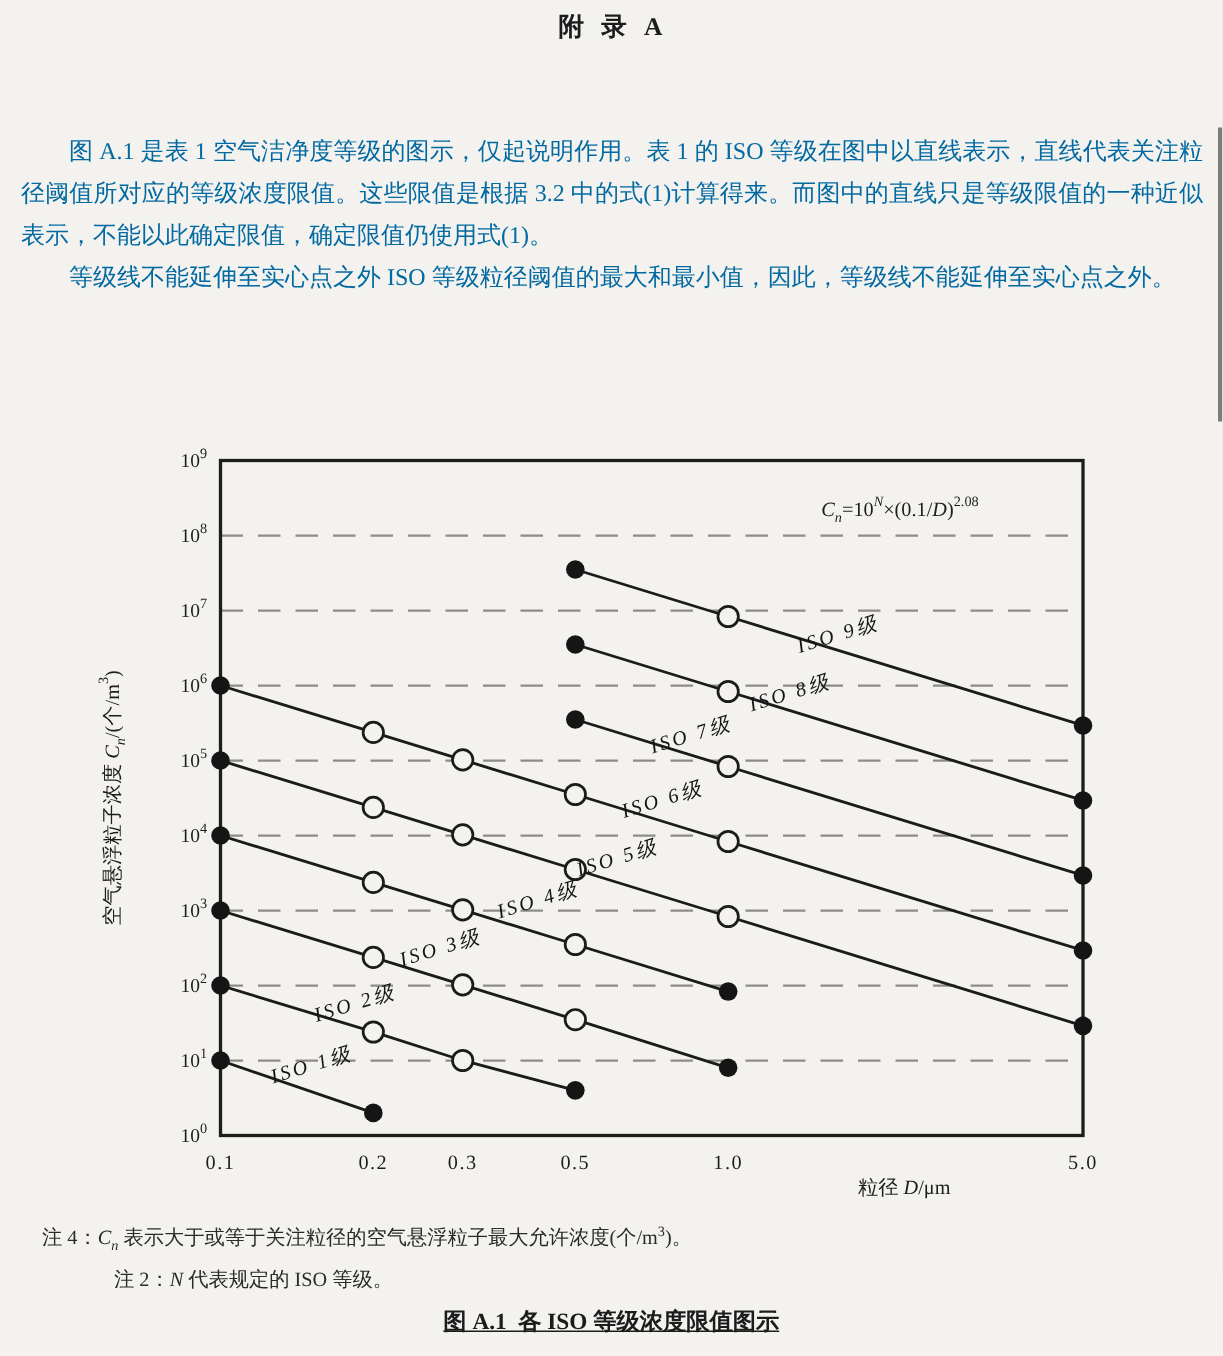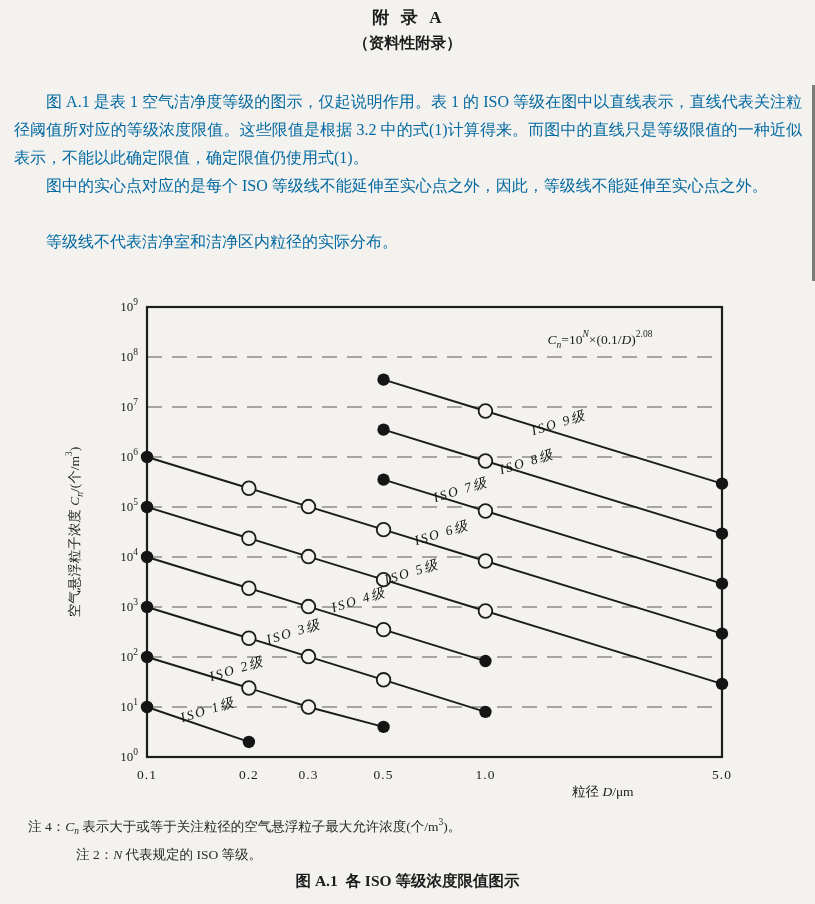--- a/index.html
+++ b/index.html
@@ -34,20 +34,21 @@
   }
   .note-1{top:813px;}
   .note-2{top:841px;margin-left:48px;}
   .note .nvar{font-style:italic;}
   .note sub{font-size:9.5px;}
   .note sup{font-size:9.5px;}
   .caption{
     position:absolute;left:0;top:871px;width:100%;
     text-align:center;font-weight:bold;font-size:15.5px;color:#1c1c1c;
     white-space:pre;
+    text-decoration:underline;
   }
   .edge-artifact{
     position:absolute;right:0;top:85px;width:3px;height:196px;
     background:#3c3c3c;opacity:.65;
   }
   
   .grid{stroke:#8e8c86;stroke-width:1.5;stroke-dasharray:15 10;fill:none;}
   .frame{fill:none;stroke:#1d1d1d;stroke-width:2.2;}
   .cline{fill:none;stroke:#1b1b1b;stroke-width:1.9;}
   .dot{fill:#151515;}
@@ -57,25 +58,23 @@
   .exp{font-size:9.5px;}
   .slabel{font-family:"Liberation Serif",serif;font-style:italic;font-size:13.5px;fill:#141414;letter-spacing:2px;}
   .formula,.alabel{font-family:"Liberation Serif",serif;font-size:13.5px;fill:#1d1d1d;}
 </style>
 </head>
 <body>
 
 <div class="page">
 
   <div class="h1">附  录  A</div>
-  <div class="h2">（资料性附录）</div>
 
   <div class="para para-1">图 A.1 是表 1 空气洁净度等级的图示，仅起说明作用。表 1 的 ISO 等级在图中以直线表示，直线代表关注粒径阈值所对应的等级浓度限值。这些限值是根据 3.2 中的式(1)计算得来。而图中的直线只是等级限值的一种近似表示，不能以此确定限值，确定限值仍使用式(1)。</div>
-  <div class="para para-2">图中的实心点对应的是每个 ISO 等级线不能延伸至实心点之外，因此，等级线不能延伸至实心点之外。</div>
-  <div class="para para-3">等级线不代表洁净室和洁净区内粒径的实际分布。</div>
+  <div class="para para-2">等级线不能延伸至实心点之外 ISO 等级粒径阈值的最大和最小值，因此，等级线不能延伸至实心点之外。</div>
 
   <div class="chart-wrap">
     <svg id="chart-svg" width="815" height="520" viewBox="0 288 815 520" xmlns="http://www.w3.org/2000/svg">
         <line x1="147" x2="722" y1="707" y2="707" class="grid"></line>
         <line x1="147" x2="722" y1="657" y2="657" class="grid"></line>
         <line x1="147" x2="722" y1="607" y2="607" class="grid"></line>
         <line x1="147" x2="722" y1="557" y2="557" class="grid"></line>
         <line x1="147" x2="722" y1="507" y2="507" class="grid"></line>
         <line x1="147" x2="722" y1="457" y2="457" class="grid"></line>
         <line x1="147" x2="722" y1="407" y2="407" class="grid"></line>

